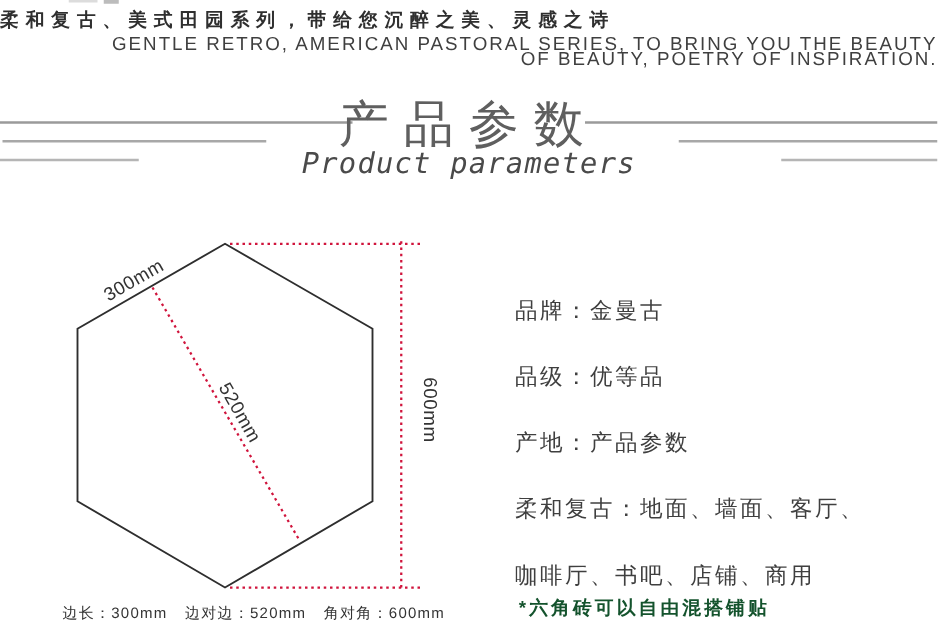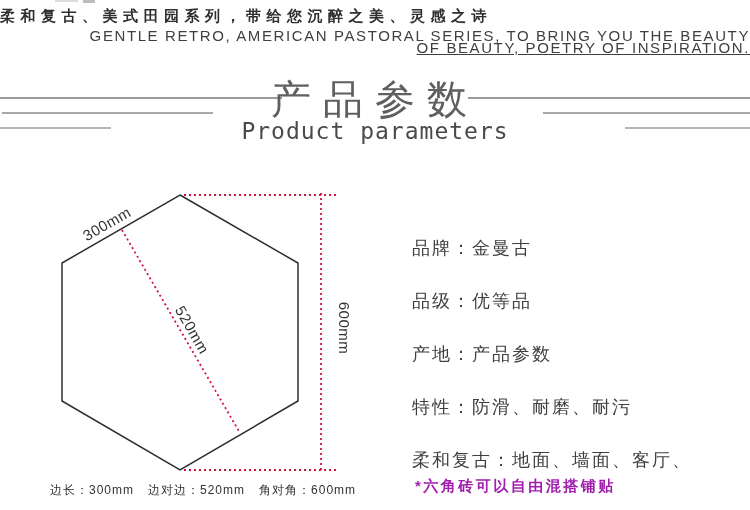--- a/index.html
+++ b/index.html
@@ -26,39 +26,40 @@
   }
   .slogan-en {
     left: 0; right: 0;
     text-align: right;
     font-size: 15px; font-weight: 500;
     letter-spacing: 1.6px;
     color: #3f3f3f;
     white-space: nowrap;
   }
   .slogan-en.l1 { top: 27px; }
-  .slogan-en.l2 { top: 39px; text-decoration: underline; }
+  .slogan-en.l2 { top: 39px; }
 
   
   .title-cn {
     left: 0; right: 0; top: 72px;
     text-align: center;
     font-size: 40px; font-weight: 400;
     letter-spacing: 12px;
     color: #5f5f5f;
     white-space: nowrap;
   }
   .title-en {
     left: 0; right: 0; top: 118px;
     text-align: center;
     font-family: "DejaVu Sans Mono", monospace;
     font-size: 23px; font-weight: 400;
     letter-spacing: 1px;
     color: #4a4a4a;
     white-space: nowrap;
+    font-style: italic;
   }
 
   
   .dline { height: 2px; }
   .dl-1 { background: #9a9a9a; }
   .dl-2 { background: #a8a8a8; }
   .dl-3 { background: #b5b5b5; }
   .dl-left-1  { left: 0;     top: 97px;  width: 282px; }
   .dl-left-2  { left: 2px;   top: 112px; width: 211px; }
   .dl-left-3  { left: 0;     top: 127px; width: 111px; }
@@ -92,21 +93,21 @@
     font-size: 18px;
     letter-spacing: 2px;
     color: #3f3f3f;
     white-space: nowrap;
     margin-top: 20px;
   }
   .spec-note {
     margin-top: 0; margin-left: 3px;
     font-size: 15px; font-weight: 700;
     letter-spacing: 2.5px;
-    color: #a21caf;
+    color: #14532d;
     white-space: nowrap;
   }
 </style>
 </head>
 <body>
 
 <div class="abs artifact-a"></div>
 <div class="abs artifact-b"></div>
 
 <div class="abs slogan-cn">柔和复古、美式田园系列，带给您沉醉之美、灵感之诗</div>
@@ -139,16 +140,16 @@
 <div class="abs caption">
   <span>边长：300mm</span>
   <span>边对边：520mm</span>
   <span>角对角：600mm</span>
 </div>
 
 <div class="abs specs">
   <div class="spec-line">品牌：金曼古</div>
   <div class="spec-line">品级：优等品</div>
   <div class="spec-line">产地：产品参数</div>
-  <div class="spec-line">特性：防滑、耐磨、耐污</div>
   <div class="spec-line">柔和复古：地面、墙面、客厅、</div>
+  <div class="spec-line">咖啡厅、书吧、店铺、商用</div>
   <div class="spec-note">*六角砖可以自由混搭铺贴</div>
 </div>
 
 </body></html>

